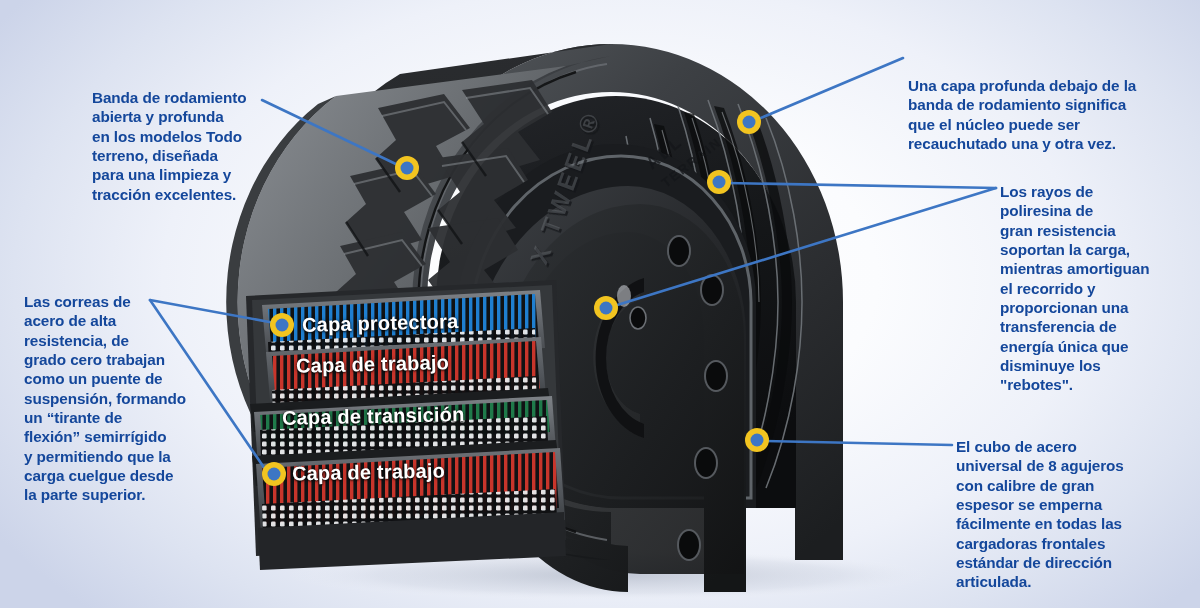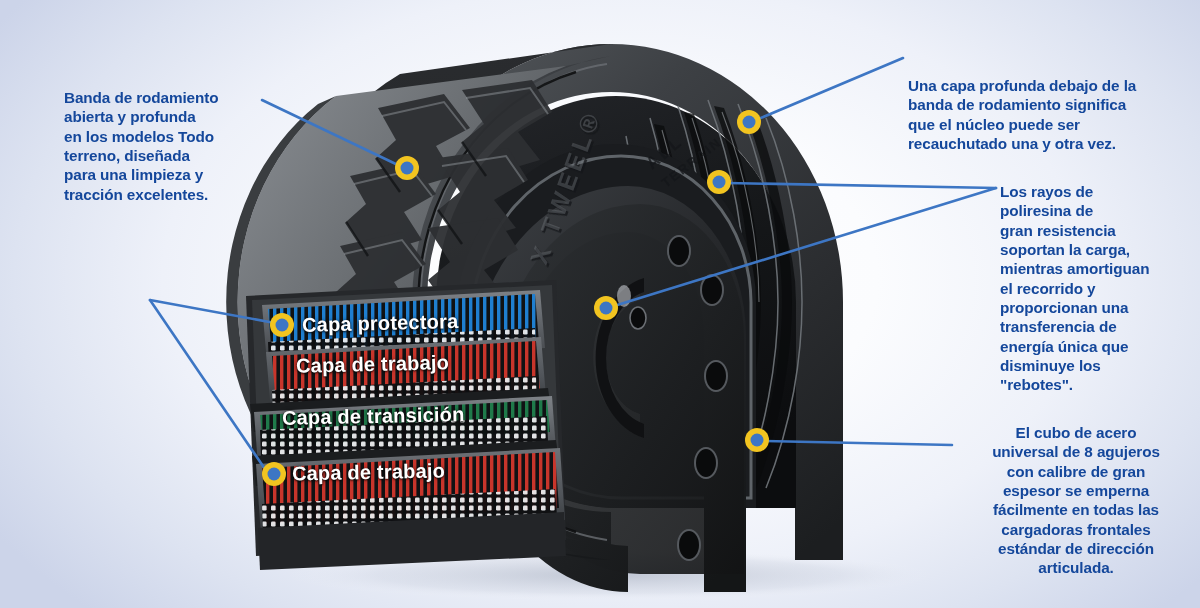--- a/index.html
+++ b/index.html
@@ -19,25 +19,25 @@
 
   .callout{
     position:absolute;
     color:#14479b;
     font-weight:bold;
     font-size:15.3px;
     line-height:1.265;
     letter-spacing:-0.1px;
     white-space:pre-line;
   }
-  #co-tread   {left:64px;  top:88px;  width:200px;}
+  #co-tread   {left:92px;  top:88px;  width:200px;}
   #co-deep    {left:908px; top:52px;  width:280px;margin-top:24px;}
   #co-spokes  {left:1000px;top:182px; width:196px;}
   #co-belts   {left:24px;  top:292px; width:210px;}
-  #co-hub     {left:956px; top:423px; width:240px;text-align:center;}
+  #co-hub     {left:956px; top:437px; width:240px;}
 
   .layer-label{
     position:absolute;
     color:#ffffff;
     font-weight:bold;
     font-size:20px;
     letter-spacing:0.2px;
     text-shadow:0 1px 2px rgba(0,0,0,.85), 0 0 4px rgba(0,0,0,.6);
     white-space:nowrap;
     pointer-events:none;
@@ -327,20 +327,31 @@
 poliresina de
 gran resistencia
 soportan la carga,
 mientras amortiguan
 el recorrido y
 proporcionan una
 transferencia de
 energía única que
 disminuye los
 "rebotes".</div>
+  <div class="callout" id="co-belts">Las correas de
+acero de alta
+resistencia, de
+grado cero trabajan
+como un puente de
+suspensión, formando
+un “tirante de
+flexión” semirrígido
+y permitiendo que la
+carga cuelgue desde
+la parte superior.</div>
   <div class="callout" id="co-hub">El cubo de acero
 universal de 8 agujeros
 con calibre de gran
 espesor se emperna
 fácilmente en todas las
 cargadoras frontales
 estándar de dirección
 articulada.</div>
 
 </div>

